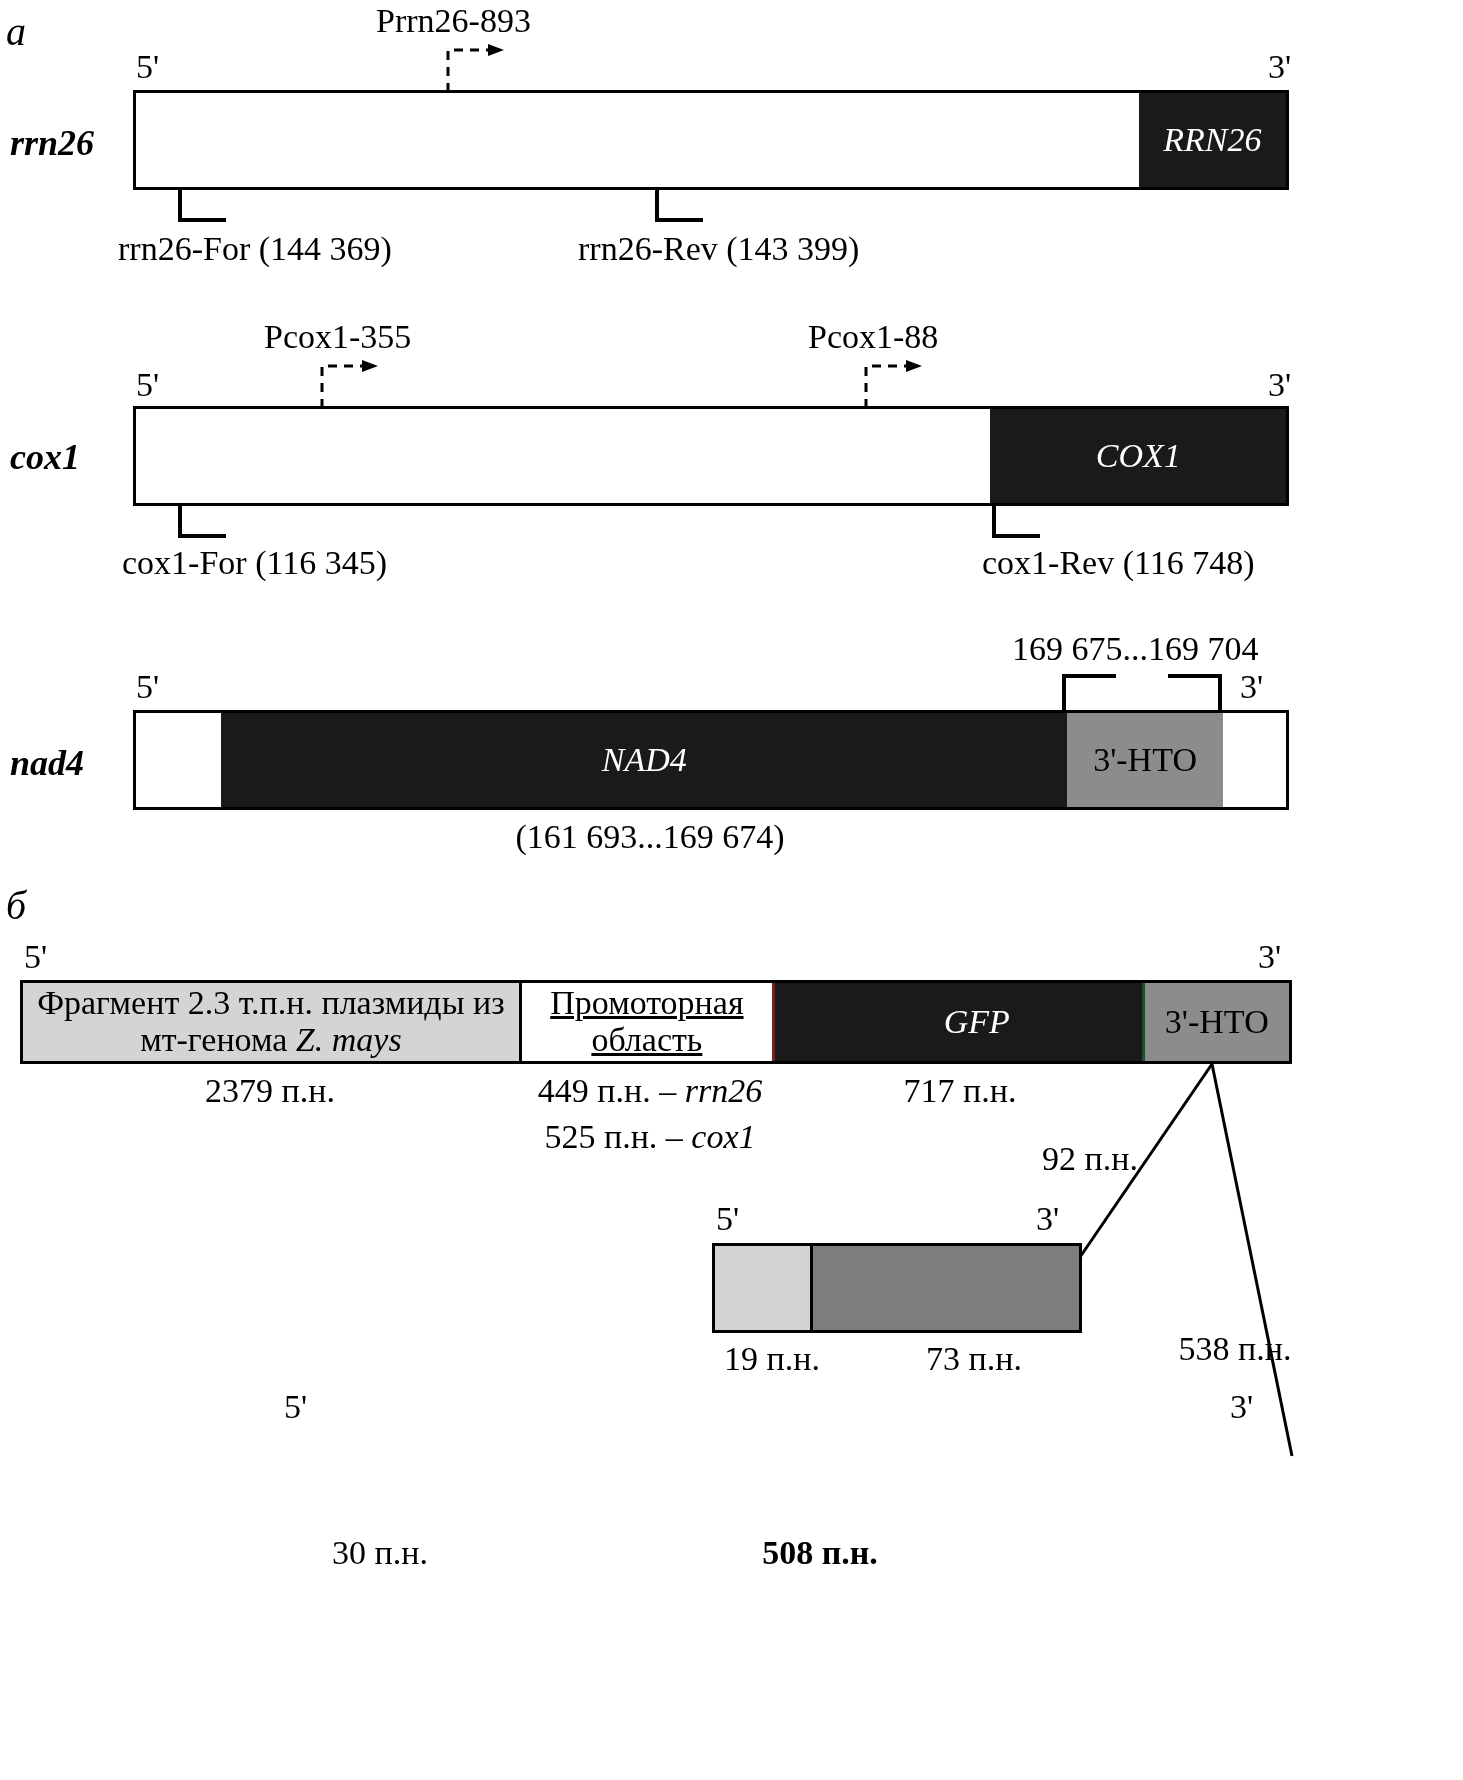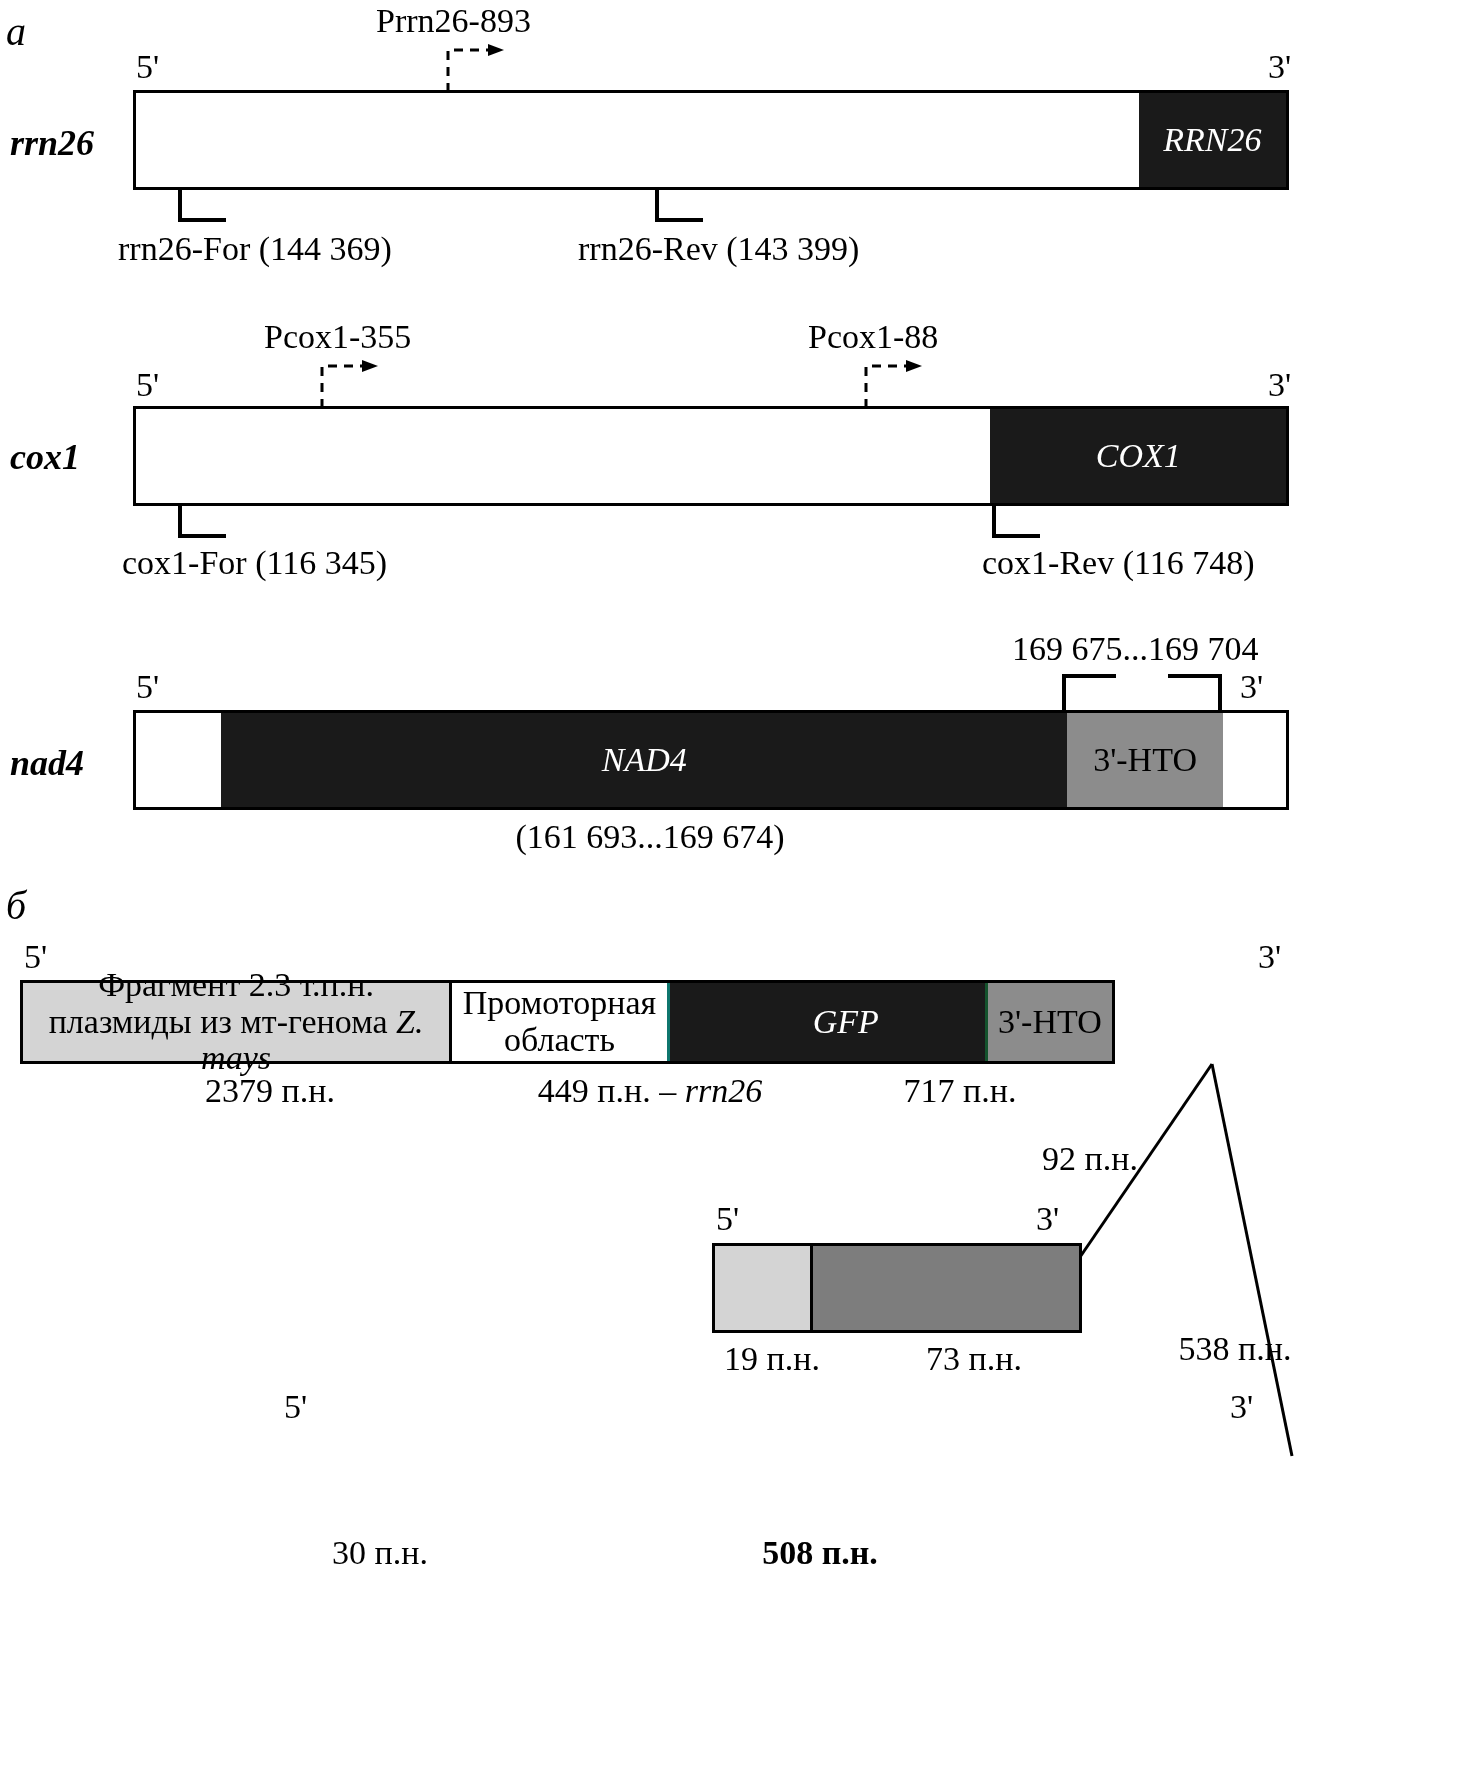--- a/index.html
+++ b/index.html
@@ -174,31 +174,32 @@
     <div class="seg seg-white" style="width:5.5%;"></div>
   </div>
 
   <div class="abs num-cap" style="left:400px; top:818px; width:500px;">(161 693...169 674)</div>
 
   <div class="abs panel-letter" style="left:6px; top:882px;">б</div>
 
   <div class="abs end-label" style="left:24px; top:938px;">5'</div>
   <div class="abs end-label" style="left:1258px; top:938px;">3'</div>
 
-  <div class="abs bar" style="left:20px; top:980px; width:1095px; height:84px;">
+  <div class="abs bar" style="left:20px; top:980px; width:1272px; height:84px;">
     <div class="seg seg-lgray two-line" style="width:39.4%; border-right:3px solid #000; padding:0 6px;">
       <span>Фрагмент 2.3 т.п.н. плазмиды из мт-генома <span class="it">Z. mays</span></span>
     </div>
-    <div class="seg seg-white two-line" style="width:20%; border-right:3px solid #0f766e; padding:0 17px;">Промоторная область</div>
+    <div class="seg seg-white two-line" style="width:20%; border-right:3px solid #7f1d1d; padding:0 17px;text-decoration:underline;">Промоторная область</div>
     <div class="seg seg-black seg-italic" style="width:29.2%; border-right:3px solid #14532d;padding-left:37px;">GFP</div>
     <div class="seg seg-gray" style="width:11.4%;">3'-НТО</div>
   </div>
 
   <div class="abs num-cap" style="left:120px; top:1072px; width:300px;">2379 п.н.</div>
   <div class="abs num-cap" style="left:490px; top:1072px; width:320px;">449 п.н. – <span class="it">rrn26</span></div>
+  <div class="abs num-cap" style="left:490px; top:1118px; width:320px;">525 п.н. – <span class="it">cox1</span></div>
   <div class="abs num-cap" style="left:830px; top:1072px; width:260px;">717 п.н.</div>
 
   <svg class="abs" style="left:1000px; top:1060px;" width="300" height="410" viewBox="0 0 300 410">
     <path d="M212 4 L78 200" stroke="#000" stroke-width="3" fill="none"></path>
     <path d="M212 4 L292 396" stroke="#000" stroke-width="3" fill="none"></path>
   </svg>
 
   <div class="abs num-cap" style="left:1000px; top:1140px; width:180px;">92 п.н.</div>
   <div class="abs num-cap" style="left:1135px; top:1330px; width:200px;">538 п.н.</div>
 

